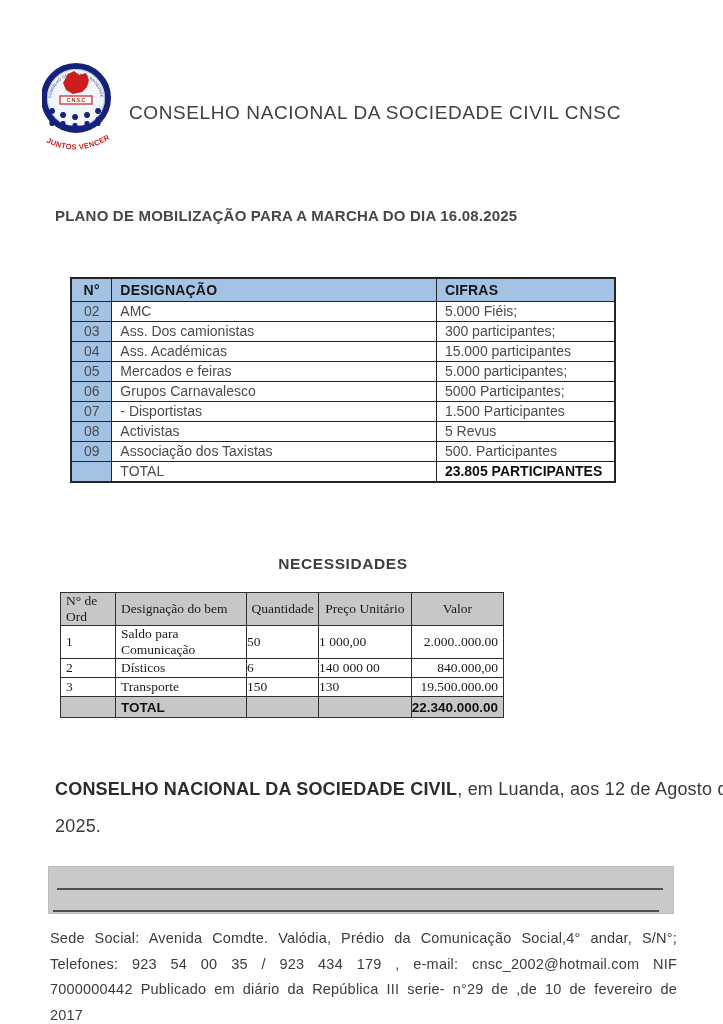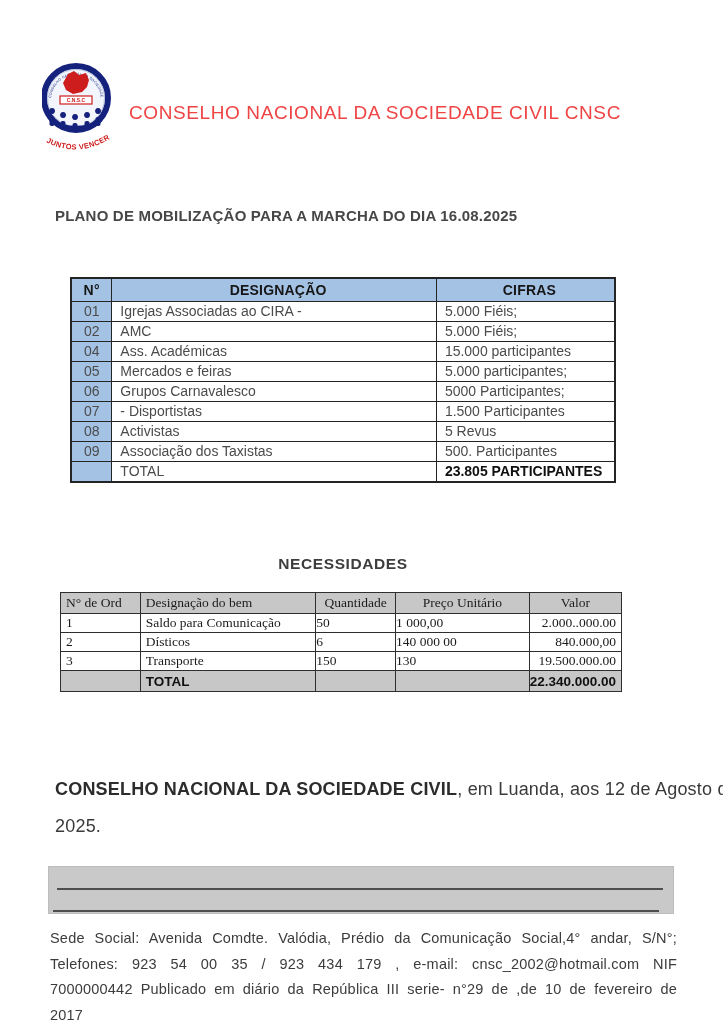--- a/index.html
+++ b/index.html
@@ -10,59 +10,59 @@
     background:#ffffff;
     font-family:"Liberation Sans", sans-serif;
     overflow:hidden;
   }
   .abs { position:absolute; }
 
   
   .logo { left:42px; top:58px; width:70px; height:104px; }
   .org-title {
     left:129px; top:102px; width:560px;
-    font-size:19px; letter-spacing:0.6px; color:#ef4444;
+    font-size:19px; letter-spacing:0.6px; color:#404040;
     white-space:nowrap;
   }
 
   
   .doc-title {
     left:55px; top:207px; width:600px;
     font-size:15px; font-weight:bold; color:#474747;
     letter-spacing:0.2px; white-space:nowrap;
   }
 
   
   table { border-collapse:collapse; }
   .mob-table {
     left:70px; top:277px; width:546px;
     font-size:14px; color:#4b4b4b;
     border:2px solid #242424;
   }
   .mob-table td, .mob-table th { border:1.5px solid #242424; }
   .mob-table th {
     background:#a4c2e4; color:#161616;
-    height:23px; font-size:14px; text-align:center;
+    height:23px; font-size:14px; text-align:left;
     letter-spacing:0.2px;
   }
   .mob-table .c-num  { width:41px;  text-align:center; background:#a4c2e4; }
   .mob-table .c-des  { width:326px; padding-left:8px; }
   .mob-table .c-cif  { width:179px; padding-left:8px; }
   .mob-table td { height:20px; }
   .mob-table tr.total-row td { height:21px; }
   .mob-table tr.total-row .c-cif { font-weight:bold; color:#101010; }
 
   
   .nec-title {
     left:70px; top:555px; width:546px;
     text-align:center; font-size:15.5px; font-weight:bold;
     letter-spacing:0.6px; color:#3d3d3d;
   }
   .nec-table {
-    left:60px; top:592px; width:562px;
+    left:60px; top:592px; width:444px;
     font-family:"Liberation Serif", serif;
     font-size:13.5px; color:#1b1b1b;
     border:1.5px solid #2e2e2e;
   }
   .nec-table td, .nec-table th { border:1px solid #2e2e2e; height:19px; }
   .nec-table th {
     background:#c7c7c7; font-weight:normal; height:21px;
     text-align:center;
   }
   .nec-table th.h-des { text-align:left; padding-left:5px; }
@@ -144,28 +144,28 @@
 <table class="abs mob-table">
   <thead>
     <tr>
       <th class="c-num">N°</th>
       <th class="c-des">DESIGNAÇÃO</th>
       <th class="c-cif">CIFRAS</th>
     </tr>
   </thead>
   <tbody>
     <tr>
-      <td class="c-num">01</td>
-      <td class="c-des">Igrejas Associadas ao CIRA -</td>
-      <td class="c-cif">5.000 Fiéis;</td>
-    </tr>
-    <tr>
       <td class="c-num">02</td>
       <td class="c-des">AMC</td>
       <td class="c-cif">5.000 Fiéis;</td>
+    </tr>
+    <tr>
+      <td class="c-num">03</td>
+      <td class="c-des">Ass. Dos camionistas</td>
+      <td class="c-cif">300 participantes;</td>
     </tr>
     <tr>
       <td class="c-num">04</td>
       <td class="c-des">Ass. Académicas</td>
       <td class="c-cif">15.000 participantes</td>
     </tr>
     <tr>
       <td class="c-num">05</td>
       <td class="c-des">Mercados e feiras</td>
       <td class="c-cif">5.000 participantes;</td>

